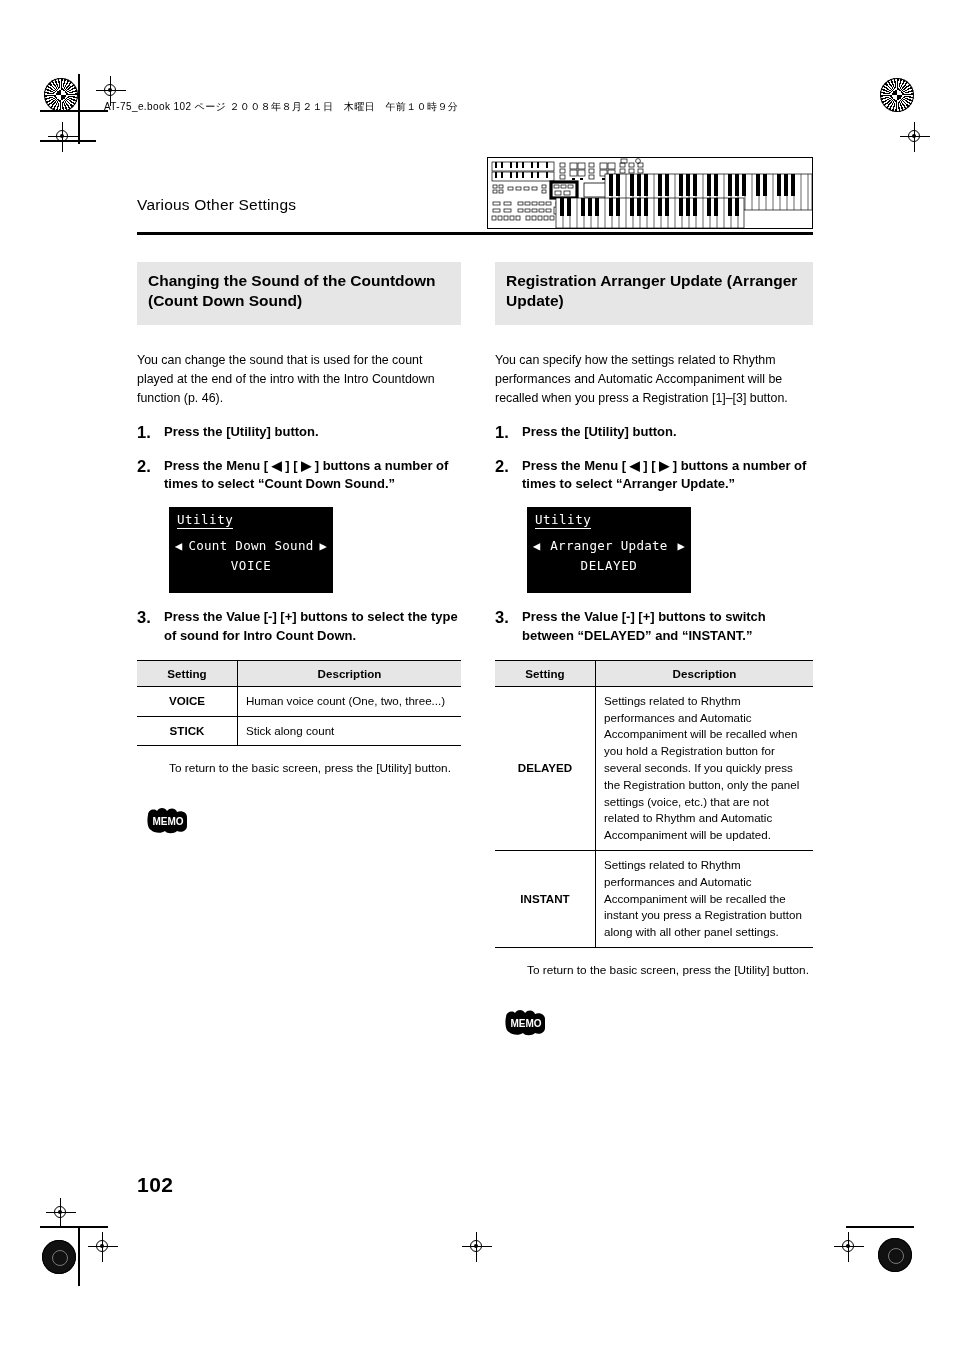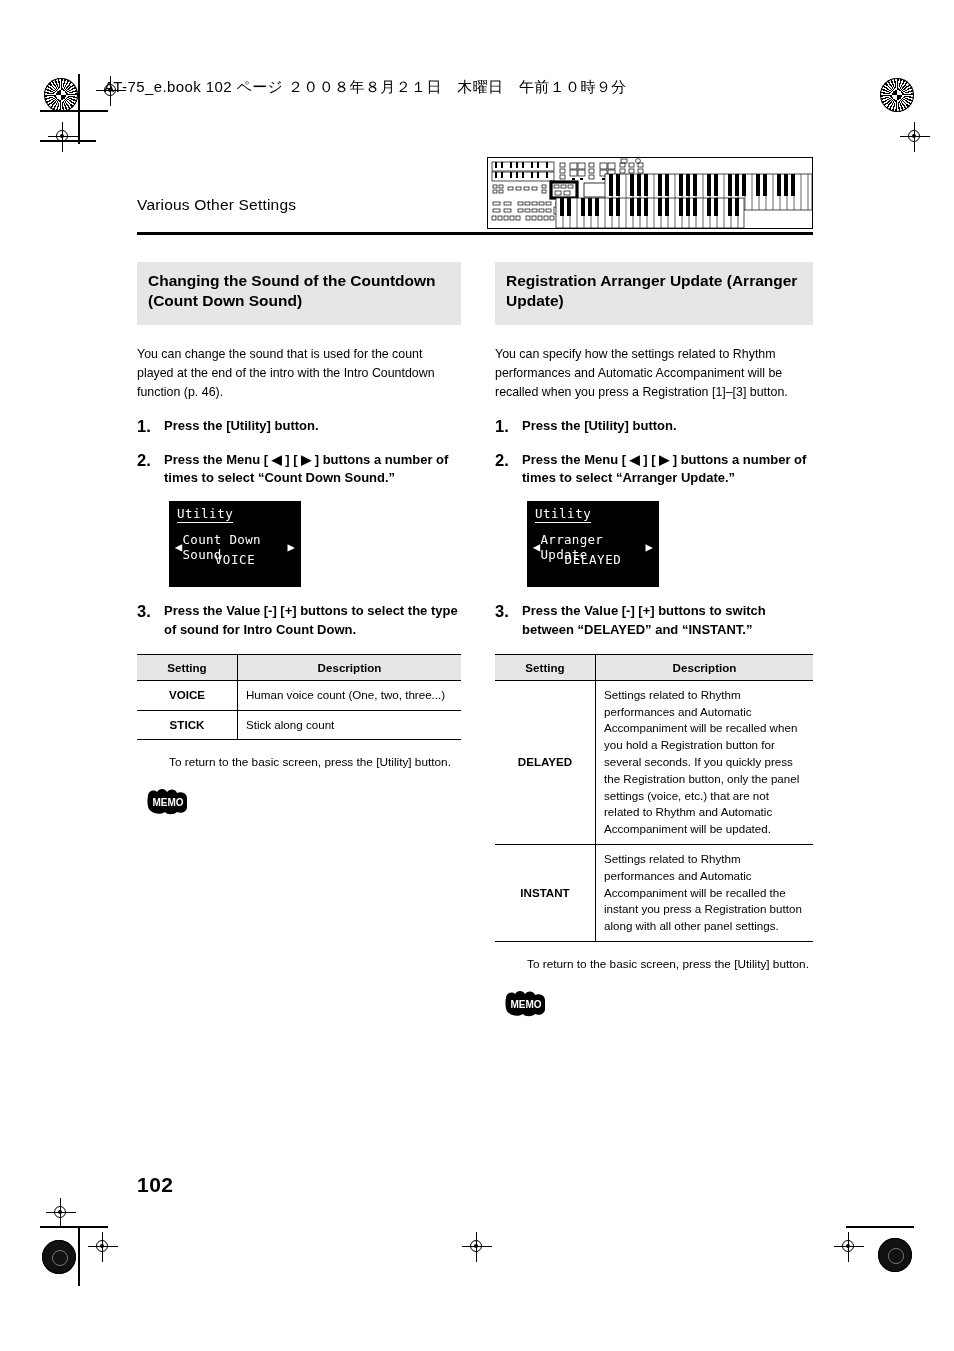--- a/index.html
+++ b/index.html
@@ -66,22 +66,22 @@
   }
   .cropmark {
     position: absolute;
     background: #000;
   }
 
   
   .print-header {
     position: absolute;
     left: 104px;
-    top: 78px;
-    font-size: 15px;
+    top: 100px;
+    font-size: 10px;
     letter-spacing: 0.4px;
     white-space: nowrap;
     color: #000;
   }
 
   
   .running-head {
     position: absolute;
     left: 137px;
     top: 196px;
@@ -141,21 +141,21 @@
     line-height: 1.32;
     padding: 9px 11px 10px 11px;
   }
   .sub-head.tall {
     min-height: 44px;
   }
 
   .body-text {
     font-size: 12.4px;
     line-height: 1.52;
-    margin-top: 20px;
+    margin-top: 26px;
   }
 
   
   .step {
     display: flex;
     margin-top: 15px;
   }
   .step-num {
     font-size: 16.5px;
     font-weight: bold;
@@ -166,21 +166,21 @@
   .step-text {
     font-size: 13px;
     font-weight: bold;
     line-height: 1.45;
     flex: 1;
   }
 
   
   .lcd {
     background: #000000;
-    width: 132px;
+    width: 164px;
     height: 86px;
     margin: 13px 0 0 32px;
     position: relative;
     font-family: "DejaVu Sans Mono", monospace;
     color: #ffffff;
     box-sizing: border-box;
   }
   .lcd-title {
     position: absolute;
     left: 8px;
@@ -248,21 +248,21 @@
   table.spec td.desc { text-align: left; }
 
   
   .return-note {
     font-size: 11.8px;
     margin: 14px 0 0 32px;
     line-height: 1.5;
   }
   .memo-block {
     display: flex;
-    margin-top: 13px;
+    margin-top: 26px;
     padding-left: 8px;
   }
   .memo-icon {
     flex: 0 0 46px;
     width: 46px;
     height: 28px;
     position: relative;
     margin-top: 2px;
   }
   .memo-text {

